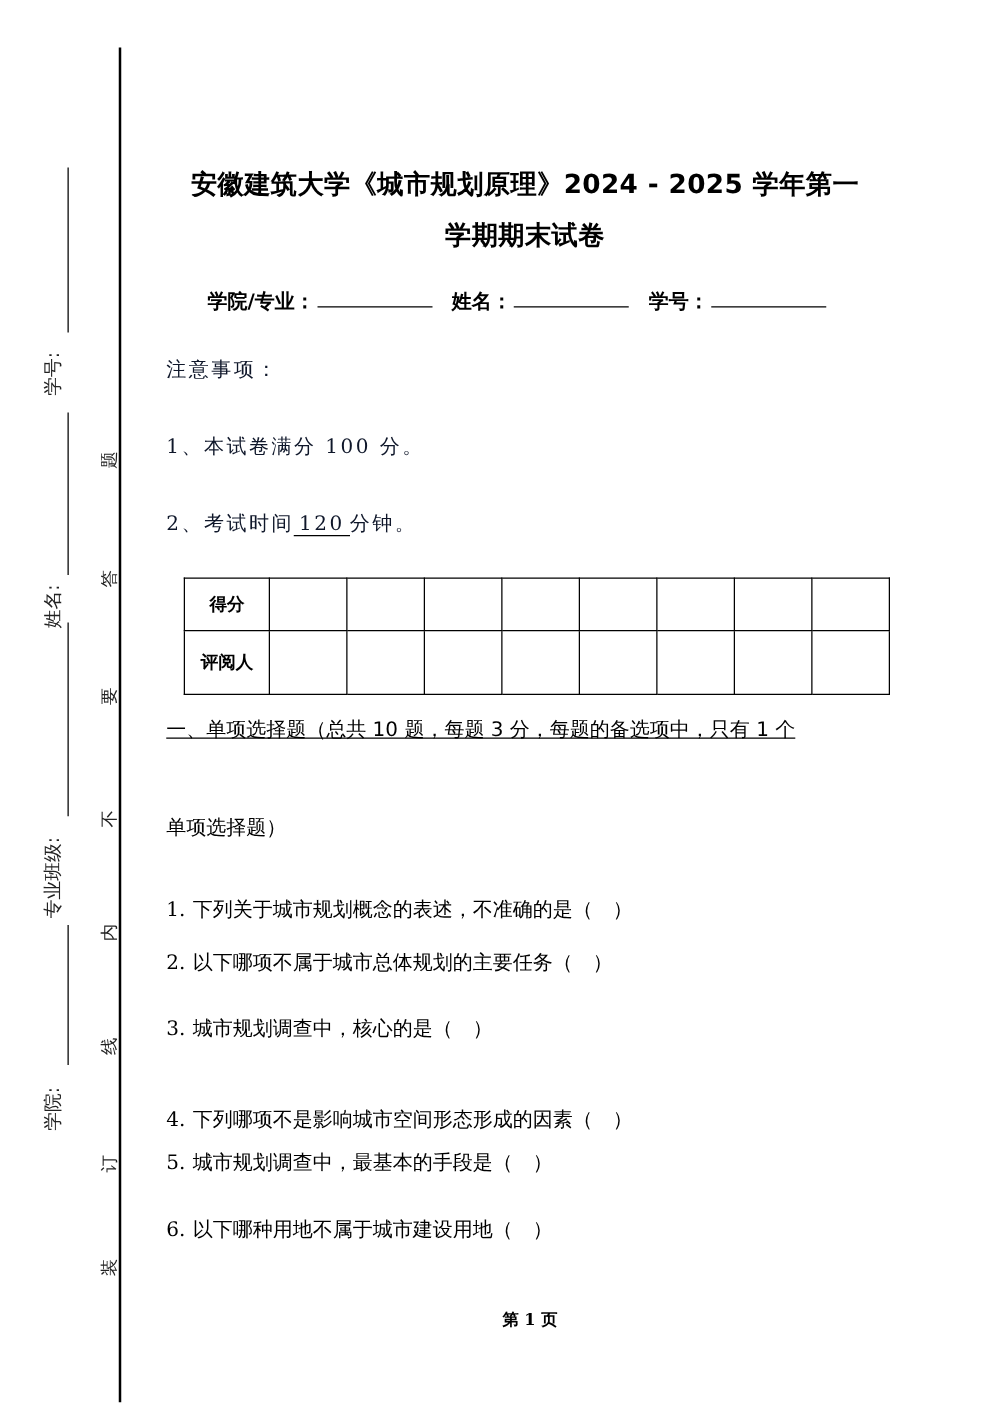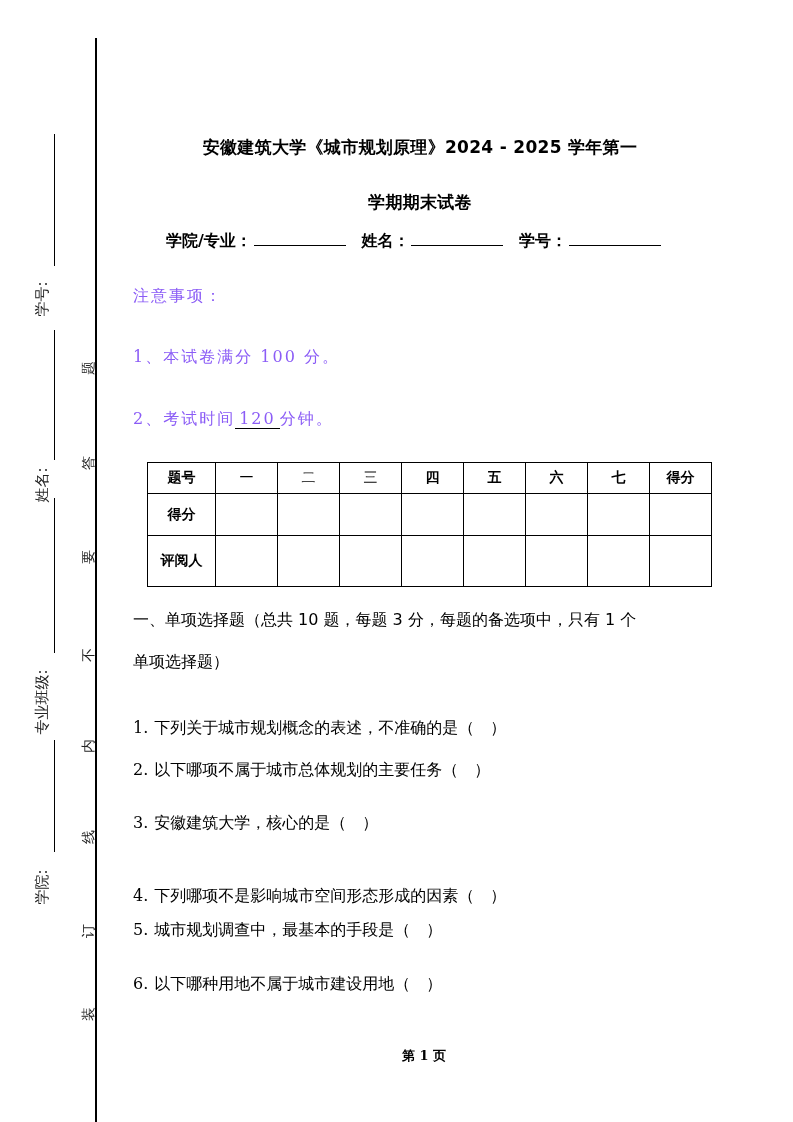--- a/index.html
+++ b/index.html
@@ -4,28 +4,28 @@
   <style>
     html, body { margin: 0; padding: 0; background: #ffffff; }
     body { width: 793px; height: 1122px; position: relative; overflow: hidden; color: #000; font-family: "DejaVu Serif", serif; }
 
     
     .binding-line { position: absolute; left: 95px; top: 38px; width: 2px; height: 1084px; background: #000; }
     .fill-line { position: absolute; left: 54px; width: 1px; background: #000; }
     .vlabel { position: absolute; left: 34px; font-family: "DejaVu Sans", sans-serif; font-size: 15px; transform: rotate(-90deg); transform-origin: center center; white-space: nowrap; width: 90px; text-align: center; margin-left: -37px; line-height: 18px; height: 18px; color: #222; }
     .sealchar { position: absolute; left: 80px; width: 16px; font-family: "DejaVu Sans", sans-serif; font-size: 14px; transform: rotate(-90deg); text-align: center; color: #222; line-height: 16px; }
 
-    .title { position: absolute; left: 120px; width: 600px; text-align: center; font-family: "DejaVu Sans", sans-serif; font-weight: bold; font-size: 17px; line-height: 30px; letter-spacing: 0.3px; }
+    .title { position: absolute; left: 120px; width: 600px; text-align: center; font-family: "DejaVu Sans", sans-serif; font-weight: bold; font-size: 21px; line-height: 30px; letter-spacing: 0.3px; }
     .title.l1 { top: 132px; }
-    .title.l2 { top: 173px; margin-top: 14px; }
+    .title.l2 { top: 173px; }
 
     .info { position: absolute; top: 229px; left: 166px; font-family: "DejaVu Sans", sans-serif; font-weight: bold; font-size: 16px; line-height: 24px; white-space: nowrap; text-align: center; }
     .info .blank { display: inline-block; width: 92px; border-bottom: 1px solid #000; height: 16px; margin: 0 10px 0 2px; vertical-align: baseline; }
 
-    .para { position: absolute; left: 133px; font-family: "DejaVu Serif", serif; font-size: 16px; line-height: 24px; letter-spacing: 2px; white-space: nowrap; color: #8b5cf6; }
+    .para { position: absolute; left: 133px; font-family: "DejaVu Serif", serif; font-size: 16px; line-height: 24px; letter-spacing: 2px; white-space: nowrap; color: #0f172a; }
     .ul-val { display: inline-block; border-bottom: 1px solid #000; padding: 0 4px; line-height: 18px; }
 
     table.score { position: absolute; left: 147px; top: 462px; border-collapse: collapse; font-family: "DejaVu Sans", sans-serif; font-size: 14px; font-weight: bold; }
     table.score td { border: 1px solid #000; text-align: center; padding: 0; }
     table.score tr.h td { height: 30px; }
     table.score tr.r1 td { height: 41px; }
     table.score tr.r2 td { height: 50px; }
     table.score td.c0 { width: 67px; }
     table.score td.cn { width: 61px; }
     .numhead { font-weight: normal; }
@@ -70,31 +70,20 @@
 </div>
 
 <div class="para" style="top:284px;">注意事项：</div>
 <div class="para" style="top:345px;">1、本试卷满分 100 分。</div>
 <div class="para" style="top:407px;">
   <span>2、考试时间</span><span class="ul-val">120</span><span>分钟。</span>
 </div>
 
 <table class="score">
   <tbody>
-      <tr class="h">
-    <td class="c0">题号</td>
-    <td class="cn numhead">一</td>
-    <td class="cn numhead">二</td>
-    <td class="cn numhead">三</td>
-    <td class="cn">四</td>
-    <td class="cn">五</td>
-    <td class="cn">六</td>
-    <td class="cn">七</td>
-    <td class="cn">得分</td>
-  </tr>
   <tr class="r1">
     <td class="c0">得分</td>
     <td class="cn"></td>
     <td class="cn"></td>
     <td class="cn"></td>
     <td class="cn"></td>
     <td class="cn"></td>
     <td class="cn"></td>
     <td class="cn"></td>
     <td class="cn"></td>
@@ -106,23 +95,23 @@
     <td class="cn"></td>
     <td class="cn"></td>
     <td class="cn"></td>
     <td class="cn"></td>
     <td class="cn"></td>
     <td class="cn"></td>
   </tr>
 </tbody>
   </table>
 
-<div class="section" style="top:608px;">一、单项选择题（总共 10 题，每题 3 分，每题的备选项中，只有 1 个</div>
+<div class="section" style="top:572px;text-decoration:underline;">一、单项选择题（总共 10 题，每题 3 分，每题的备选项中，只有 1 个</div>
 <div class="section" style="top:650px;">单项选择题）</div>
 
 <div class="q" style="top:716px;"><span class="num">1.</span><span>下列关于城市规划概念的表述，不准确的是（　）</span></div>
 <div class="q" style="top:758px;"><span class="num">2.</span><span>以下哪项不属于城市总体规划的主要任务（　）</span></div>
-<div class="q" style="top:811px;"><span class="num">3.</span><span>安徽建筑大学，核心的是（　）</span></div>
+<div class="q" style="top:811px;"><span class="num">3.</span><span>城市规划调查中，核心的是（　）</span></div>
 <div class="q" style="top:864px;margin-top:20px;"><span class="num">4.</span><span>下列哪项不是影响城市空间形态形成的因素（　）</span></div>
 <div class="q" style="top:918px;"><span class="num">5.</span><span>城市规划调查中，最基本的手段是（　）</span></div>
 <div class="q" style="top:972px;text-align:right;"><span class="num">6.</span><span>以下哪种用地不属于城市建设用地（　）</span></div>
 
 <div class="footer">第 1 页</div>
 
 </body></html>

